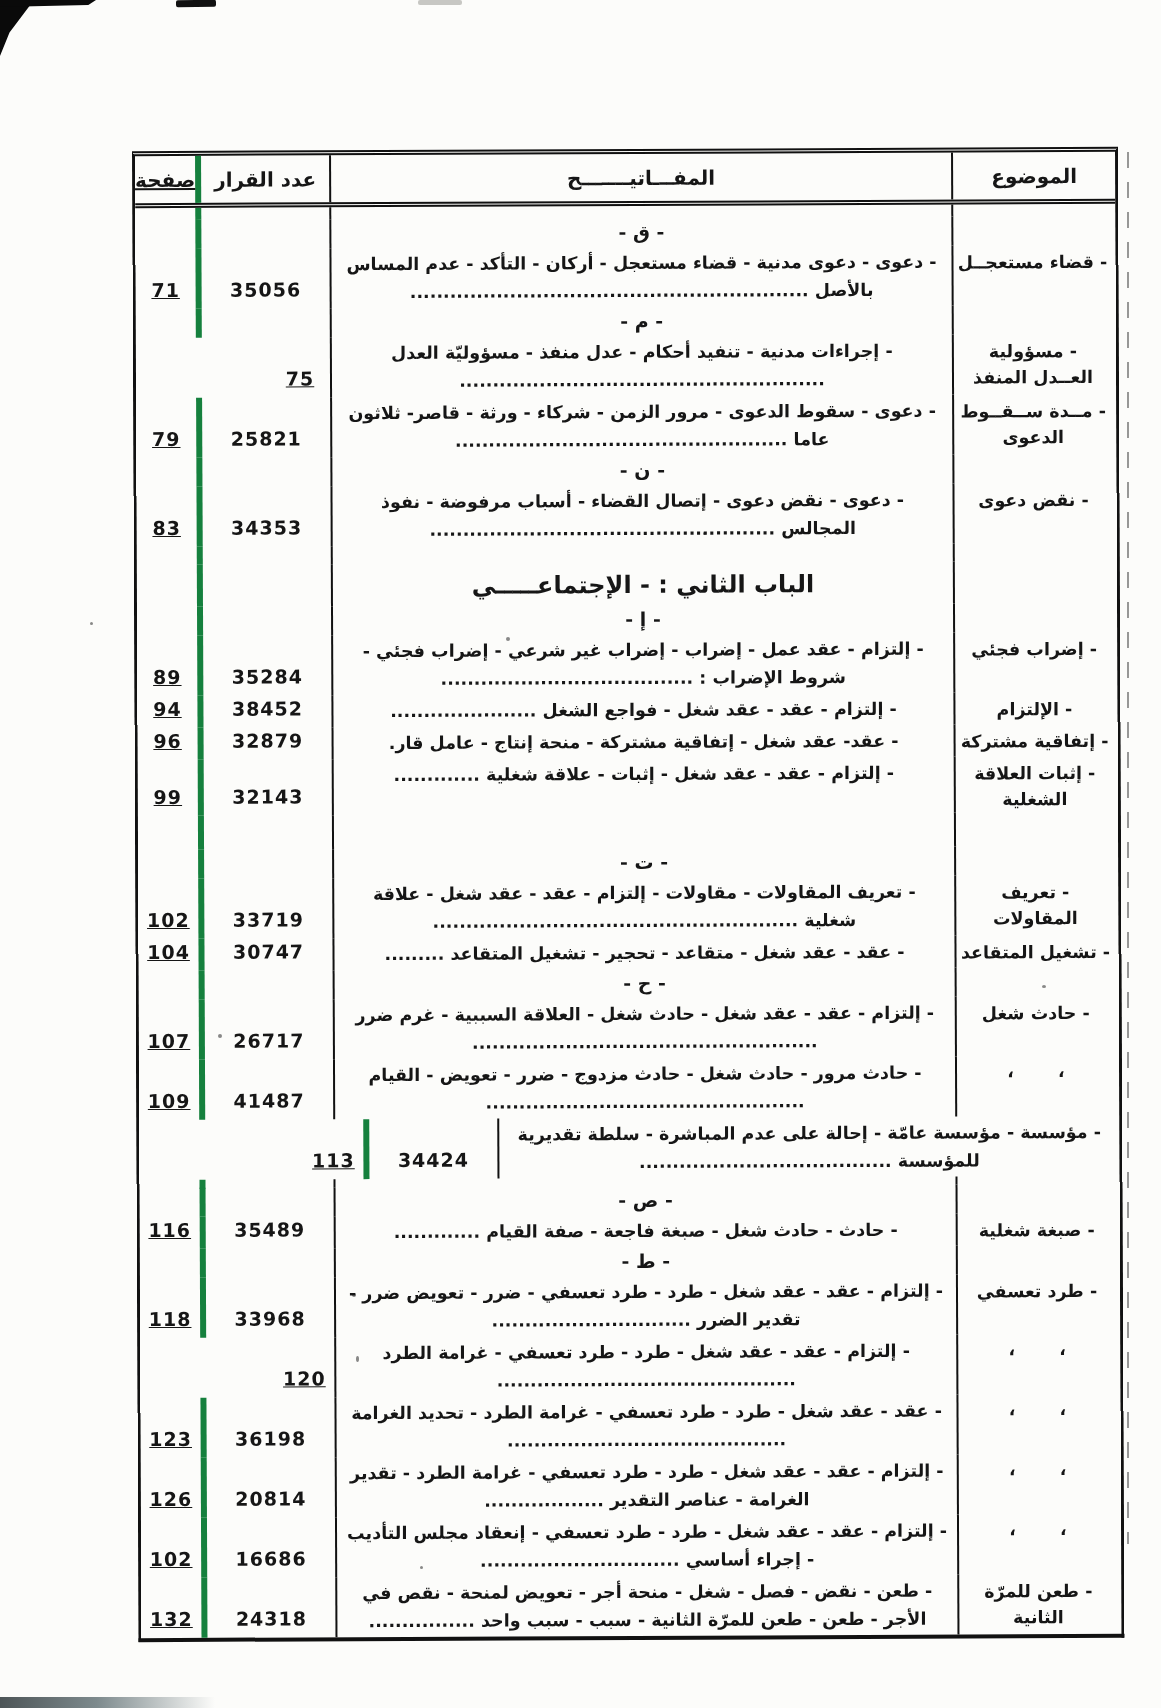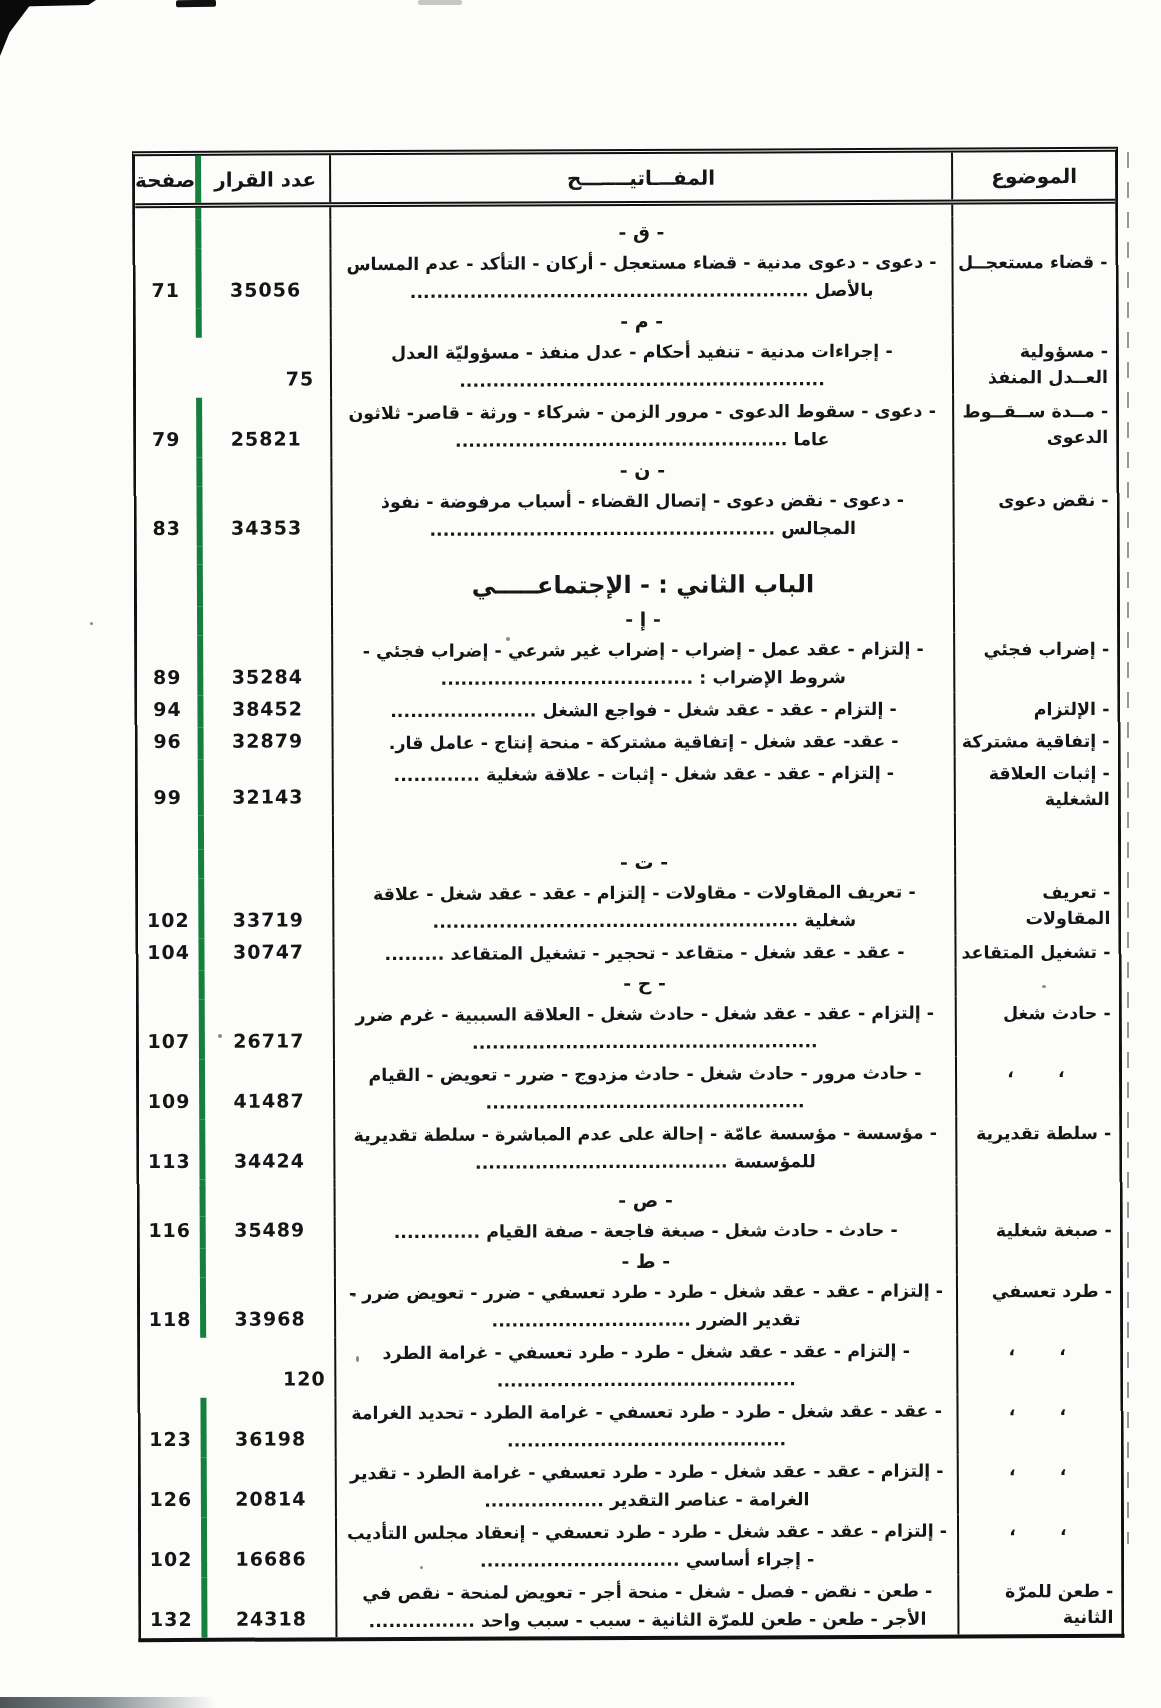--- a/index.html
+++ b/index.html
@@ -12,33 +12,33 @@
   .doc-table{
     position:absolute;left:132px;top:149px;width:986px;
     border:3px solid #111;border-top:5px double #111;border-bottom:4px solid #111;
     box-sizing:border-box;direction:rtl;
     transform:rotate(-0.25deg);transform-origin:50% 0;
   }
   .cell{box-sizing:border-box;flex:0 0 auto;}
   .c-subject{width:164px;border-left:2px solid #111;}
   .c-keys{width:622px;border-left:2px solid #111;}
   .c-dec{width:134px;border-left:6px solid #15803d;}
-  .c-page{width:60px;}
+  .c-page{width:60px;text-decoration:underline;}
   .hdr{display:flex;height:47px;border-bottom:5px double #111;}
   .hdr .cell{display:flex;align-items:center;justify-content:center;
     font-weight:bold;font-size:20px;}
   .hdr .c-keys{letter-spacing:1px;}
   .tbody{}
   .row{display:flex;}
   .row .c-keys{padding:2px 10px;text-align:center;font-weight:bold;
     font-size:17.5px;line-height:28px;}
   .row .c-page,.row .c-dec{display:flex;align-items:flex-end;justify-content:center;
     font-weight:bold;font-size:19px;line-height:1;padding-bottom:9px;
     direction:ltr;letter-spacing:1px;}
-  .row .c-subject{padding:4px 8px 0 4px;text-align:right;font-weight:bold;
+  .row .c-subject{padding:4px 8px 0 4px;text-align:center;font-weight:bold;
     font-size:17.5px;line-height:26px;}
   .row-letter .c-keys{font-size:19px;padding:1px 0;line-height:27px;}
   .row-chapter .c-keys{font-size:24px;line-height:36px;padding:4px 0 2px;}
   .subject-ditto{text-align:center !important;word-spacing:38px;font-size:20px;padding-top:2px !important;}
   
   .artifact{position:absolute;pointer-events:none;}
   .corner-blob{left:0;top:0;width:34px;height:56px;background:#0a0a0a;
     clip-path:polygon(0 0,100% 0,28% 58%,0 100%);}
   .top-streak{left:0;top:0;width:96px;height:7px;background:#0a0a0a;
     clip-path:polygon(0 0,100% 0,92% 70%,0 100%);}
@@ -204,21 +204,20 @@
           <div class="cell c-dec">26717</div>
           <div class="cell c-page">107</div>
         </div>
         <div class="row row-entry">
           <div class="cell c-subject subject-ditto">،  ،</div>
           <div class="cell c-keys">- حادث مرور - حادث شغل - حادث مزدوج - ضرر - تعويض - القيام ................................................</div>
           <div class="cell c-dec">41487</div>
           <div class="cell c-page">109</div>
         </div>
         <div class="row row-entry">
-          <div class="cell c-subject">- سلطة تقديرية</div>
           <div class="cell c-keys">- مؤسسة - مؤسسة عامّة - إحالة على عدم المباشرة - سلطة تقديرية للمؤسسة ......................................</div>
           <div class="cell c-dec">34424</div>
           <div class="cell c-page">113</div>
         </div>
         <div class="row row-spacer" style="height: 8px;">
           <div class="cell c-subject"></div>
           <div class="cell c-keys"></div>
           <div class="cell c-dec"></div>
           <div class="cell c-page"></div>
         </div>

